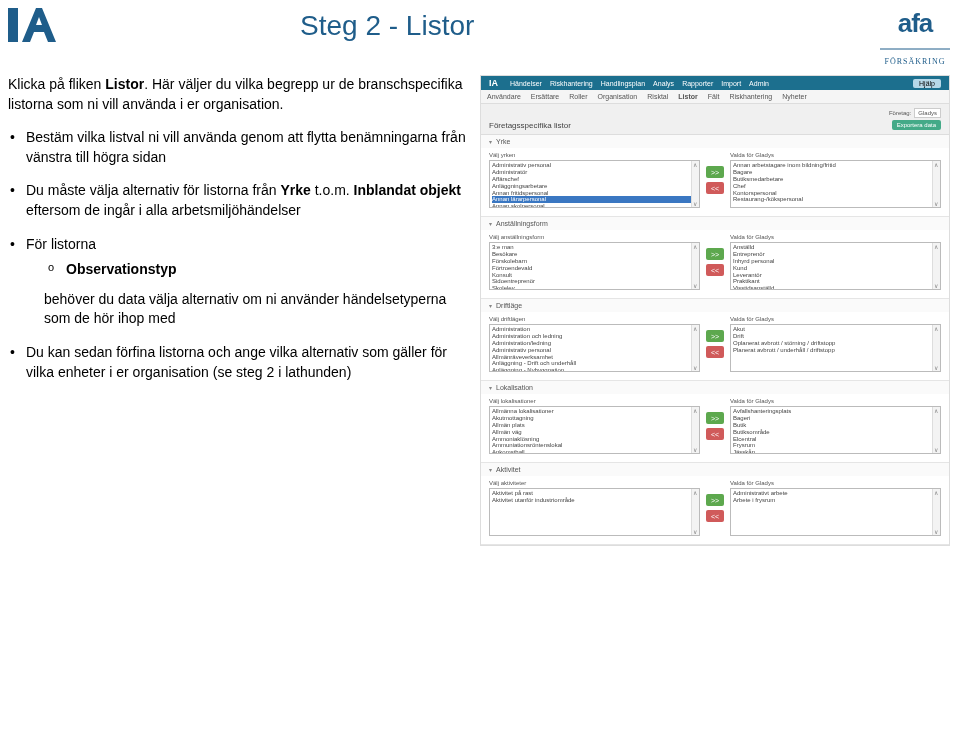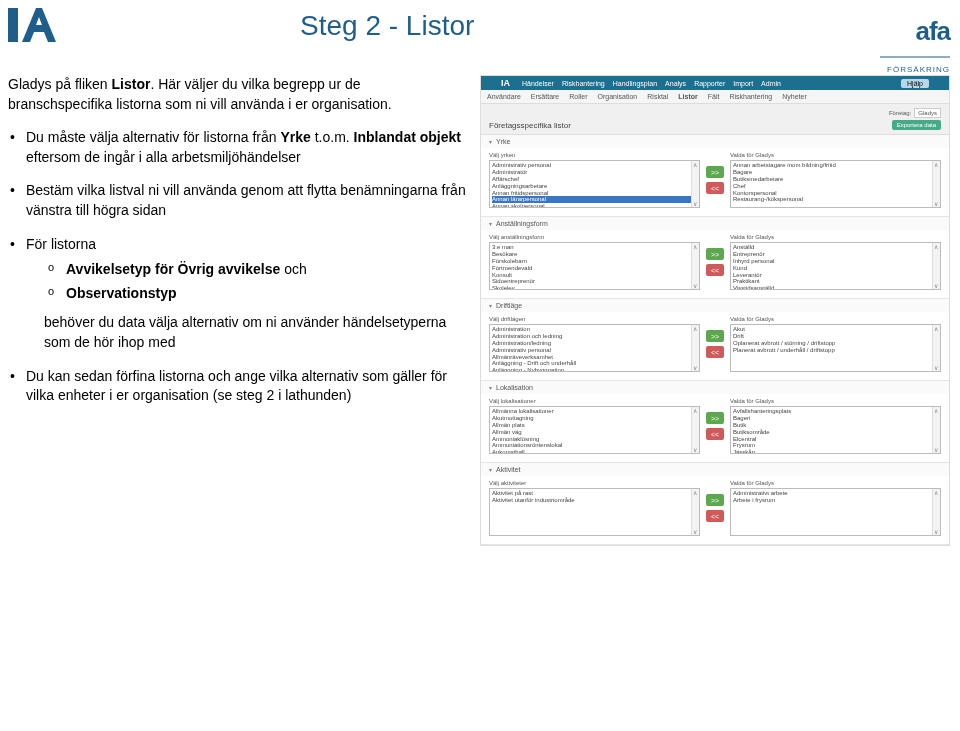--- a/index.html
+++ b/index.html
@@ -19,34 +19,35 @@
     color: #1f5d8a;
     font-weight: normal;
   }
   .logo-left {
     position: absolute;
     top: 8px;
     left: 8px;
   }
   .logo-right {
     position: absolute;
-    top: 16px;
+    top: 8px;
     right: 10px;
-    text-align: right;
+    text-align: center;
   }
   .logo-right .afa {
     font-size: 26px;
     font-weight: bold;
     color: #1f5d8a;
     letter-spacing: -1px;
   }
   .logo-right .undertext {
     font-size: 8px;
     color: #1f5d8a;
     letter-spacing: 1px;
+    font-family: Liberation Serif, serif;
   }
   .content-left {
     position: absolute;
     top: 75px;
     left: 8px;
     width: 460px;
     font-size: 14px;
     color: #000;
     line-height: 1.4;
   }
@@ -89,21 +90,21 @@
     left: 480px;
     width: 470px;
     font-size: 7px;
     color: #333;
     background: #fff;
     border: 1px solid #ddd;
   }
   .shot .topbar {
     background: #1c6f8e;
     color: #fff;
-    padding: 2px 20px;
+    padding: 2px 8px;
     display: flex;
     align-items: center;
     gap: 8px;
   }
   .shot .topbar .toplogo { font-weight: bold; font-size: 9px; margin-right: 4px;}
   .shot .topbar .topitem { font-size: 7px; cursor: pointer; }
   .shot .topbar .help {
     margin-left: auto;
     background: #b7d8e8;
     color: #000;
@@ -216,31 +217,30 @@
   <svg width="70" height="8" viewBox="0 0 70 8">
       <line x1="0" y1="4" x2="70" y2="4" stroke="#1f5d8a" stroke-width="1"></line>
     </svg>
   <div class="undertext">FÖRSÄKRING</div>
 </div>
 
 <h1 class="page-title">Steg 2 - Listor</h1>
 
 <div class="content-left">
   <p>
-    <span>Gladys på fliken </span><b>Listor</b><span>. Här väljer du vilka begrepp ur de branschspecifika listorna som ni vill använda i er organisation.</span>
+    <span>Klicka på fliken </span><b>Listor</b><span>. Här väljer du vilka begrepp ur de branschspecifika listorna som ni vill använda i er organisation.</span>
   </p>
   <ul class="bullets">
+    <li>Bestäm vilka listval ni vill använda genom att flytta benämningarna från vänstra till högra sidan</li>
     <li>
       <span>Du måste välja alternativ för listorna från </span><b>Yrke</b><span> t.o.m. </span><b>Inblandat objekt</b><span> eftersom de ingår i alla arbetsmiljöhändelser</span>
     </li>
-    <li>Bestäm vilka listval ni vill använda genom att flytta benämningarna från vänstra till högra sidan</li>
     <li>
       <span>För listorna</span>
       <ul class="sublist" id="sublist">
-          <li><b>Avvikelsetyp för Övrig avvikelse</b><span> och</span></li>
           <li><b>Observationstyp</b><span></span></li>
         </ul>
       <div class="subnote">behöver du data välja alternativ om ni använder händelsetyperna som de hör ihop med</div>
     </li>
     <li>Du kan sedan förfina listorna och ange vilka alternativ som gäller för vilka enheter i er organisation (se steg 2 i lathunden)</li>
   </ul>
 </div>
 
 <div class="shot">
   <div class="topbar">

